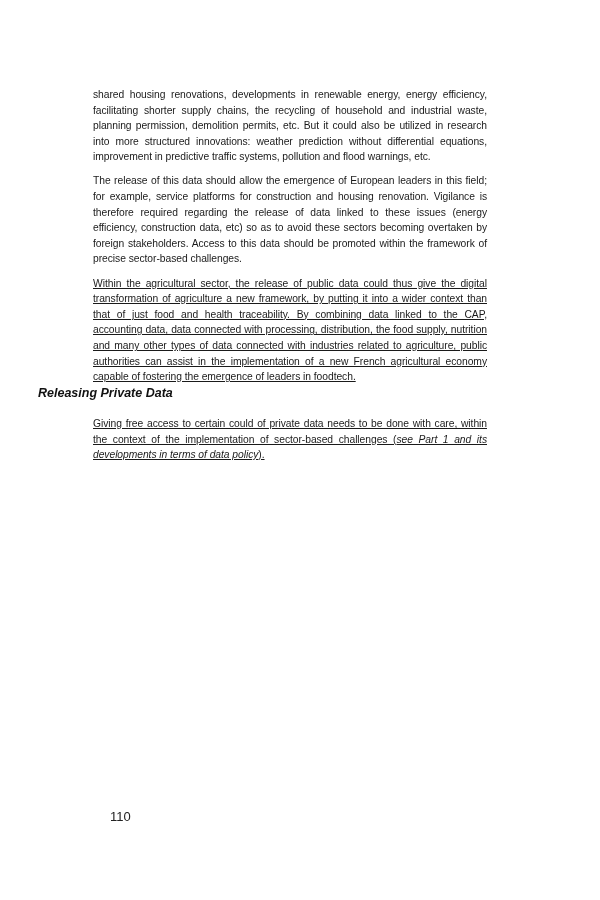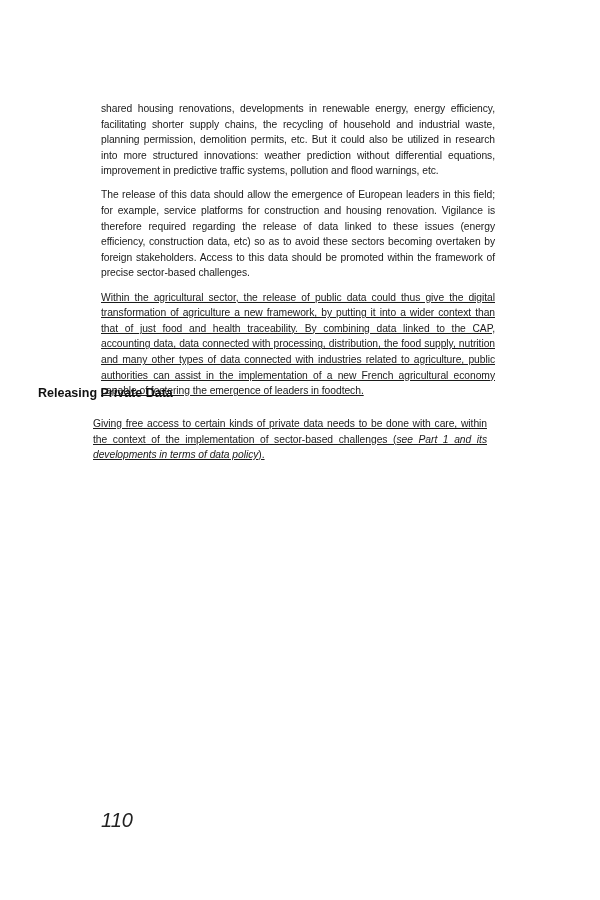--- a/index.html
+++ b/index.html
@@ -7,40 +7,40 @@
       width: 600px; height: 900px; position: relative; overflow: hidden;
       font-family: "Liberation Sans", sans-serif; color: #1a1a1a;
     }
     .body-block {
       position: absolute; left: 93px; width: 394px;
       font-size: 10.3px; line-height: 15.6px; text-align: justify;
       letter-spacing: -0.05px;
     }
     .body-block p { margin: 0 0 8.5px 0; }
     .body-block p:last-child { margin-bottom: 0; text-decoration: underline; }
-    #block1 { top: 101px; margin-left: 8px; }
+    #block1 { top: 87px; }
     #block2 { top: 416px; }
     .heading {
       position: absolute; left: 38px; top: 386px;
-      font-size: 12.5px; font-weight: bold; color: #111;
+      font-size: 12.5px; font-weight: bold; font-style: italic; color: #111;
     }
     em { font-style: italic; }
     .page-number {
-      position: absolute; left: 101px; top: 809px;
-      font-size: 20px; color: #222; font-style: italic;
+      position: absolute; left: 110px; top: 809px;
+      font-size: 13px; color: #222;
     }
   </style>
 </head>
 <body>
 
 <div id="block1" class="body-block">
   <p>shared housing renovations, developments in renewable energy, energy efficiency, facilitating shorter supply chains, the recycling of household and industrial waste, planning permission, demolition permits, etc. But it could also be utilized in research into more structured innovations: weather prediction without differential equations, improvement in predictive traffic systems, pollution and flood warnings, etc.</p>
   <p>The release of this data should allow the emergence of European leaders in this field; for example, service platforms for construction and housing renovation. Vigilance is therefore required regarding the release of data linked to these issues (energy efficiency, construction data, etc) so as to avoid these sectors becoming overtaken by foreign stakeholders. Access to this data should be promoted within the framework of precise sector-based challenges.</p>
   <p>Within the agricultural sector, the release of public data could thus give the digital transformation of agriculture a new framework, by putting it into a wider context than that of just food and health traceability. By combining data linked to the CAP, accounting data, data connected with processing, distribution, the food supply, nutrition and many other types of data connected with industries related to agriculture, public authorities can assist in the implementation of a new French agricultural economy capable of fostering the emergence of leaders in foodtech.</p>
 </div>
 
 <div class="heading">Releasing Private Data</div>
 
 <div id="block2" class="body-block">
-  <p><span>Giving free access to certain kinds of private data needs to be done with care, within the context of the implementation of sector-based challenges (</span><em>see Part 1 and its developments in terms of data policy</em><span>).</span></p>
+  <p><span>Giving free access to certain could of private data needs to be done with care, within the context of the implementation of sector-based challenges (</span><em>see Part 1 and its developments in terms of data policy</em><span>).</span></p>
 </div>
 
 <div class="page-number">110</div>
 
 </body></html>

